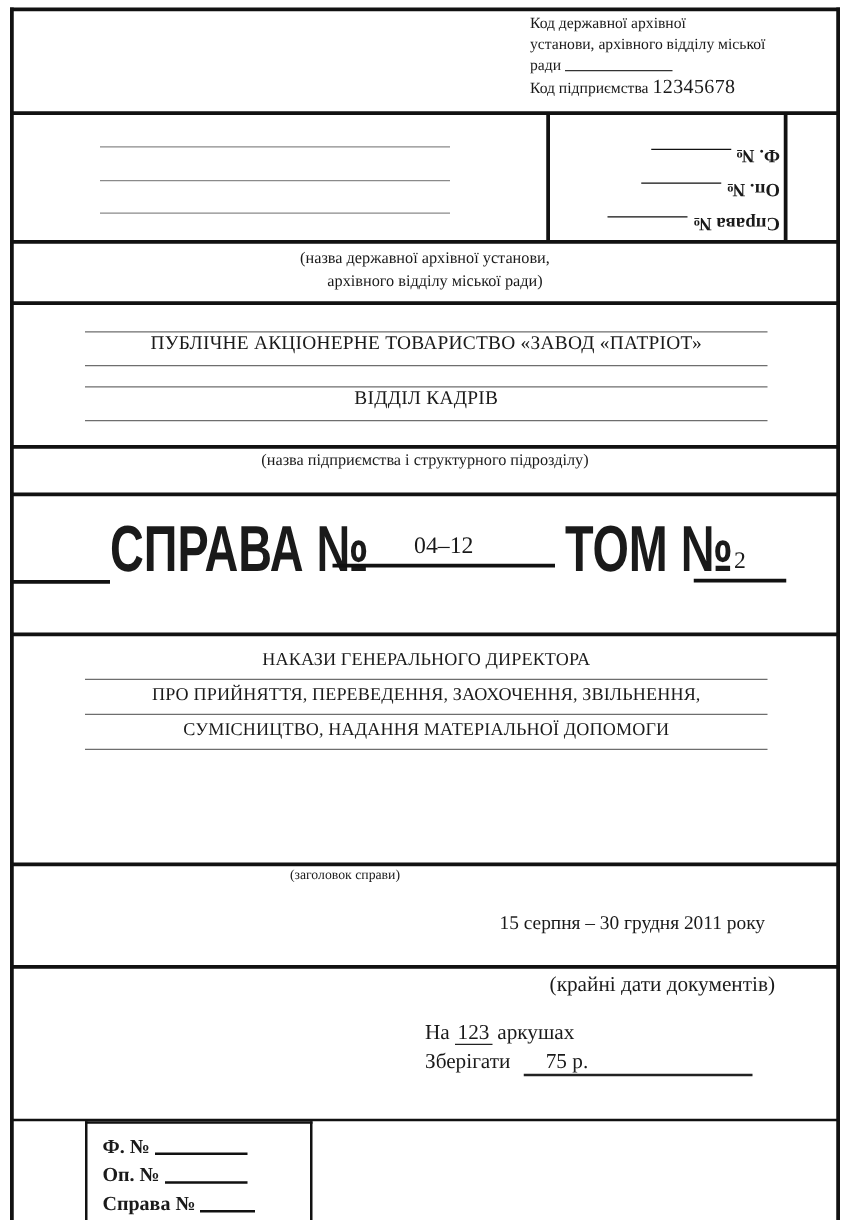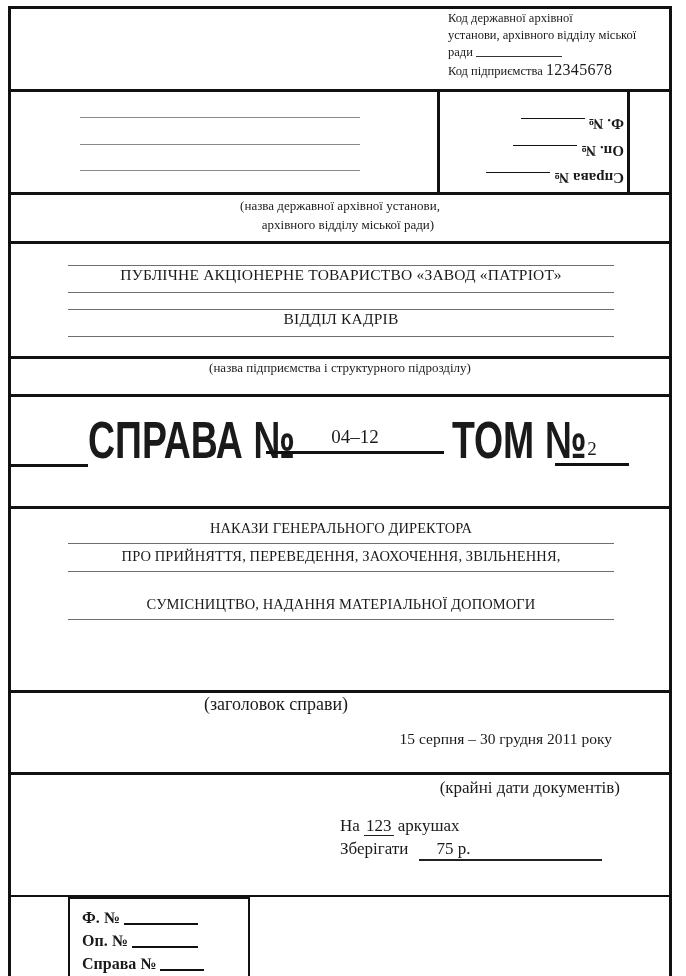--- a/index.html
+++ b/index.html
@@ -39,21 +39,21 @@
     left: 8px;
     width: 664px;
     height: 0;
     border-top: 3px solid #111;
   }
   .hrule.thin { border-top: 2px solid #111; }
 
   
   .code-block {
     position: absolute;
-    left: 448px;
+    left: 424px;
     top: 10px;
     width: 212px;
     font-size: 12.5px;
     line-height: 17px;
   }
   .code-block .ln { white-space: nowrap; }
   .code-block .fill {
     display: inline-block;
     width: 86px;
     border-bottom: 1px solid #333;
@@ -240,30 +240,30 @@
     font-size: 14.5px;
     letter-spacing: .1px;
     border-bottom: 1.6px solid #6e6e6e;
     height: 28px;
     line-height: 24px;
     box-sizing: border-box;
     white-space: nowrap;
   }
   .title-line.t1 { top: 4px; }
   .title-line.t2 { top: 32px; }
-  .title-line.t3 { top: 60px; margin-top: 20px; }
+  .title-line.t3 { top: 60px; }
   .title-line.t4 { top: 88px; }
 
   .cap-title {
     position: absolute;
     left: 8px;
     top: 694px;
     width: 536px;
     text-align: center;
-    font-size: 18px;
+    font-size: 11px;
   }
 
   
   .dates {
     position: absolute;
     left: 0;
     top: 730px;
     width: 664px;
     text-align: right;
     padding-right: 52px;

